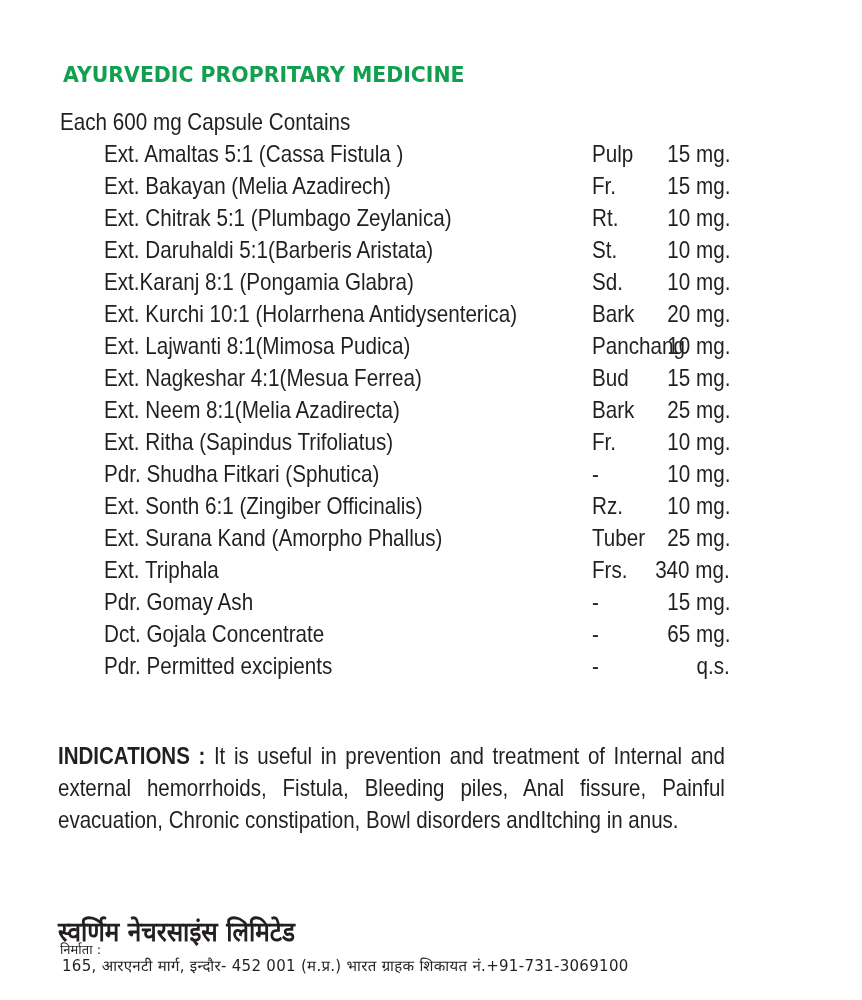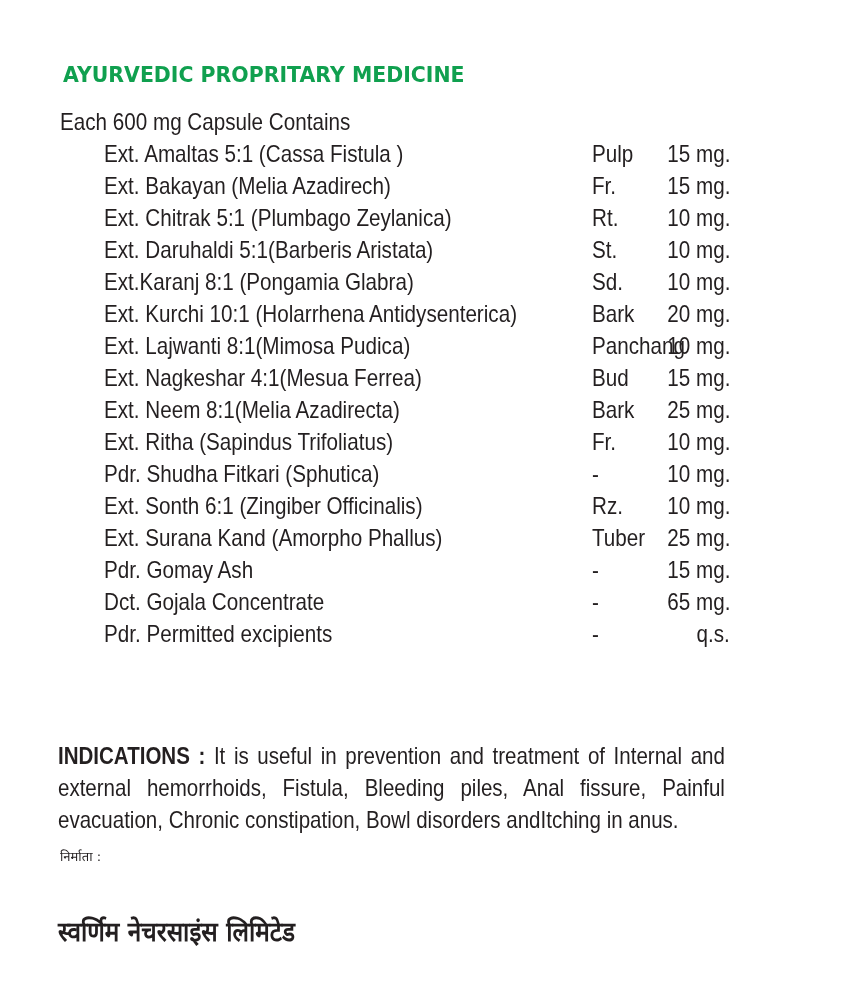--- a/index.html
+++ b/index.html
@@ -23,21 +23,21 @@
   .name { left: 0; transform: scaleX(0.86); }
   .part { left: 488px; transform: scaleX(0.86); }
   .qty { right: 10px; transform: scaleX(0.86); transform-origin: right top !important; }
   .indications {
     position: absolute; left: 58px; top: 740px; width: 780px;
     font-family: "Liberation Sans", sans-serif; font-size: 24px; line-height: 32px;
     transform: scaleX(0.855); transform-origin: left top; text-align: justify;
   }
   .indications b { font-weight: bold; }
   .mfr-label {
-    position: absolute; left: 60px; top: 847px;
+    position: absolute; left: 60px; top: 940px;
     font-family: "DejaVu Sans", sans-serif; font-size: 13px; color: #231f20;
   }
   .mfr-name {
     position: absolute; left: 58px; top: 912px;
     font-family: "DejaVu Sans", sans-serif; font-weight: bold; font-size: 27px;
     transform: scaleX(0.9); transform-origin: left top; white-space: nowrap;
   }
   .mfr-address {
     position: absolute; left: 62px; top: 955px;
     font-family: "DejaVu Sans", sans-serif; font-size: 15px; letter-spacing: 0.3px;
@@ -111,33 +111,39 @@
         <span class="name">Ext. Sonth  6:1 (Zingiber Officinalis)</span>
         <span class="part">Rz.</span>
         <span class="qty">10 mg.</span>
       </div>
     <div class="row">
         <span class="name">Ext. Surana Kand (Amorpho Phallus)</span>
         <span class="part">Tuber</span>
         <span class="qty">25 mg.</span>
       </div>
     <div class="row">
+        <span class="name">Ext. Triphala</span>
+        <span class="part">Frs.</span>
+        <span class="qty">340 mg.</span>
+      </div>
+    <div class="row">
         <span class="name">Pdr. Gomay Ash</span>
         <span class="part">-</span>
         <span class="qty">15 mg.</span>
       </div>
     <div class="row">
         <span class="name">Dct. Gojala Concentrate</span>
         <span class="part">-</span>
         <span class="qty">65 mg.</span>
       </div>
     <div class="row">
         <span class="name">Pdr. Permitted excipients</span>
         <span class="part">-</span>
         <span class="qty">q.s.</span>
       </div>
   </div>
 
   <div class="indications"><b>INDICATIONS :</b> <span>It is useful in prevention and treatment of Internal and external hemorrhoids, Fistula, Bleeding piles, Anal fissure, Painful evacuation, Chronic constipation, Bowl disorders andItching in anus.</span></div>
 
   <div class="mfr-label">निर्माता :</div>
   <div class="mfr-name">स्वर्णिम नेचरसाइंस लिमिटेड</div>
+  <div class="mfr-address">165, आरएनटी मार्ग, इन्दौर- 452 001 (म.प्र.) भारत ग्राहक शिकायत नं.+91-731-3069100</div>
 </div>
 
 </body></html>

